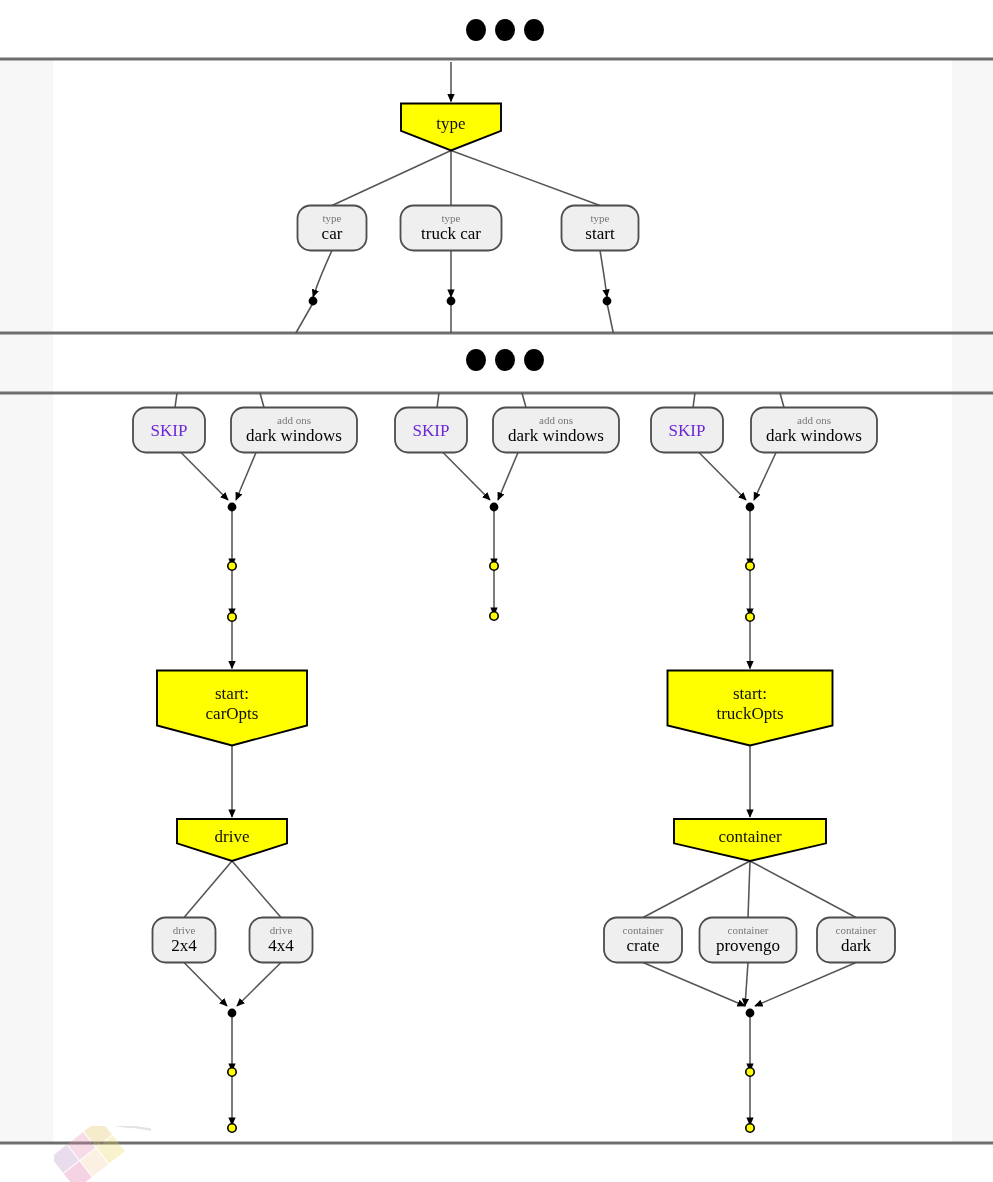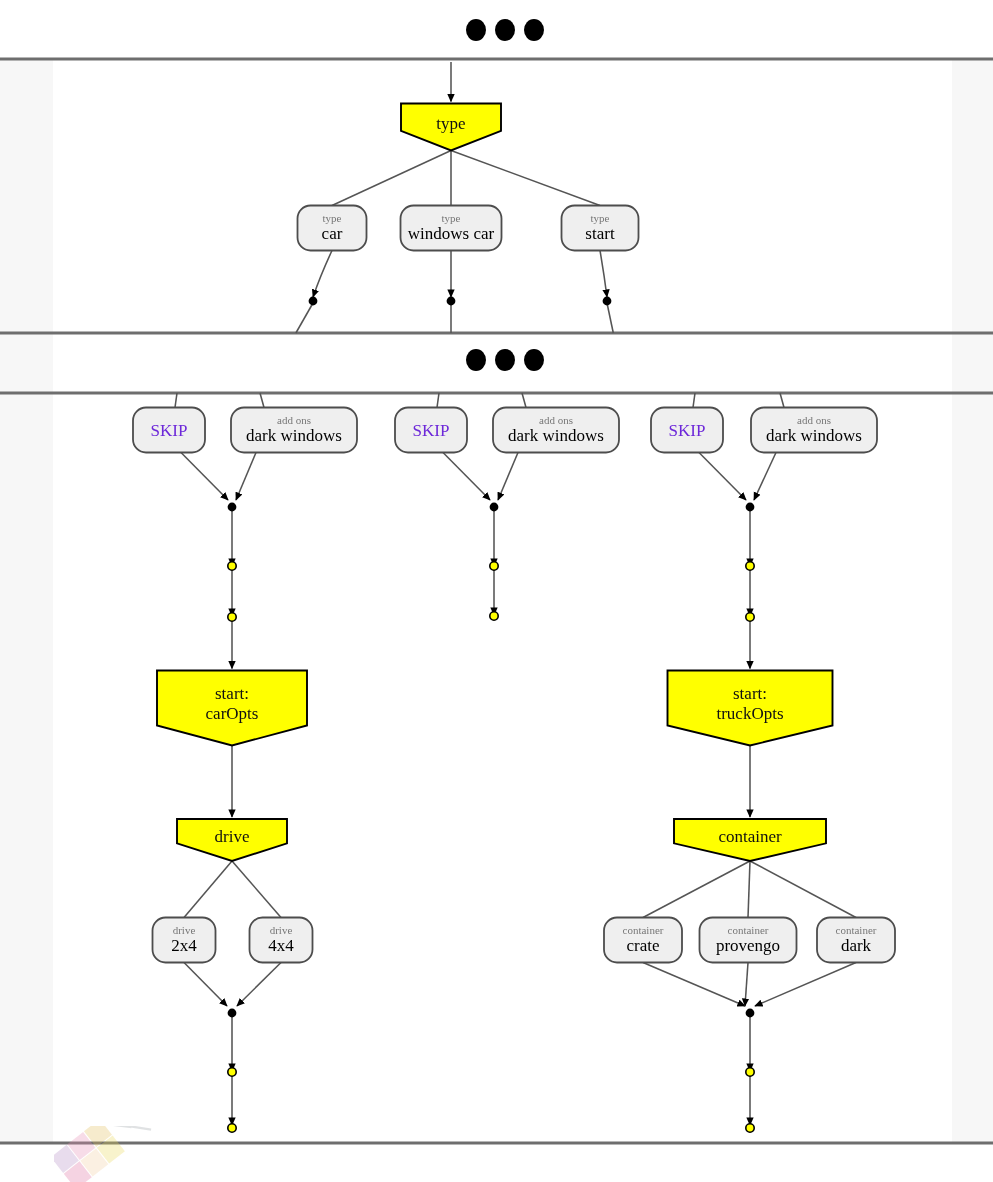--- a/index.html
+++ b/index.html
@@ -130,21 +130,21 @@
   <div id="labels">
       <div class="node-label" style="left: 401px; width: 100px; top: 114px;">
         <span class="lbl-yellow">type</span>
       </div>
       <div class="node-label" style="left: 282.5px; width: 99px; top: 213px;">
         <span class="lbl-top">type</span>
         <span class="lbl-main">car</span>
       </div>
       <div class="node-label" style="left: 385.5px; width: 131px; top: 213px;">
         <span class="lbl-top">type</span>
-        <span class="lbl-main">windows car</span>
+        <span class="lbl-main">truck car</span>
       </div>
       <div class="node-label" style="left: 546.5px; width: 107px; top: 213px;">
         <span class="lbl-top">type</span>
         <span class="lbl-main">start</span>
       </div>
       <div class="node-label" style="left: 123px; width: 92px; top: 420.5px;">
         <span class="lbl-black">SKIP</span>
       </div>
       <div class="node-label" style="left: 216px; width: 156px; top: 415px;">
         <span class="lbl-top">add ons</span>

